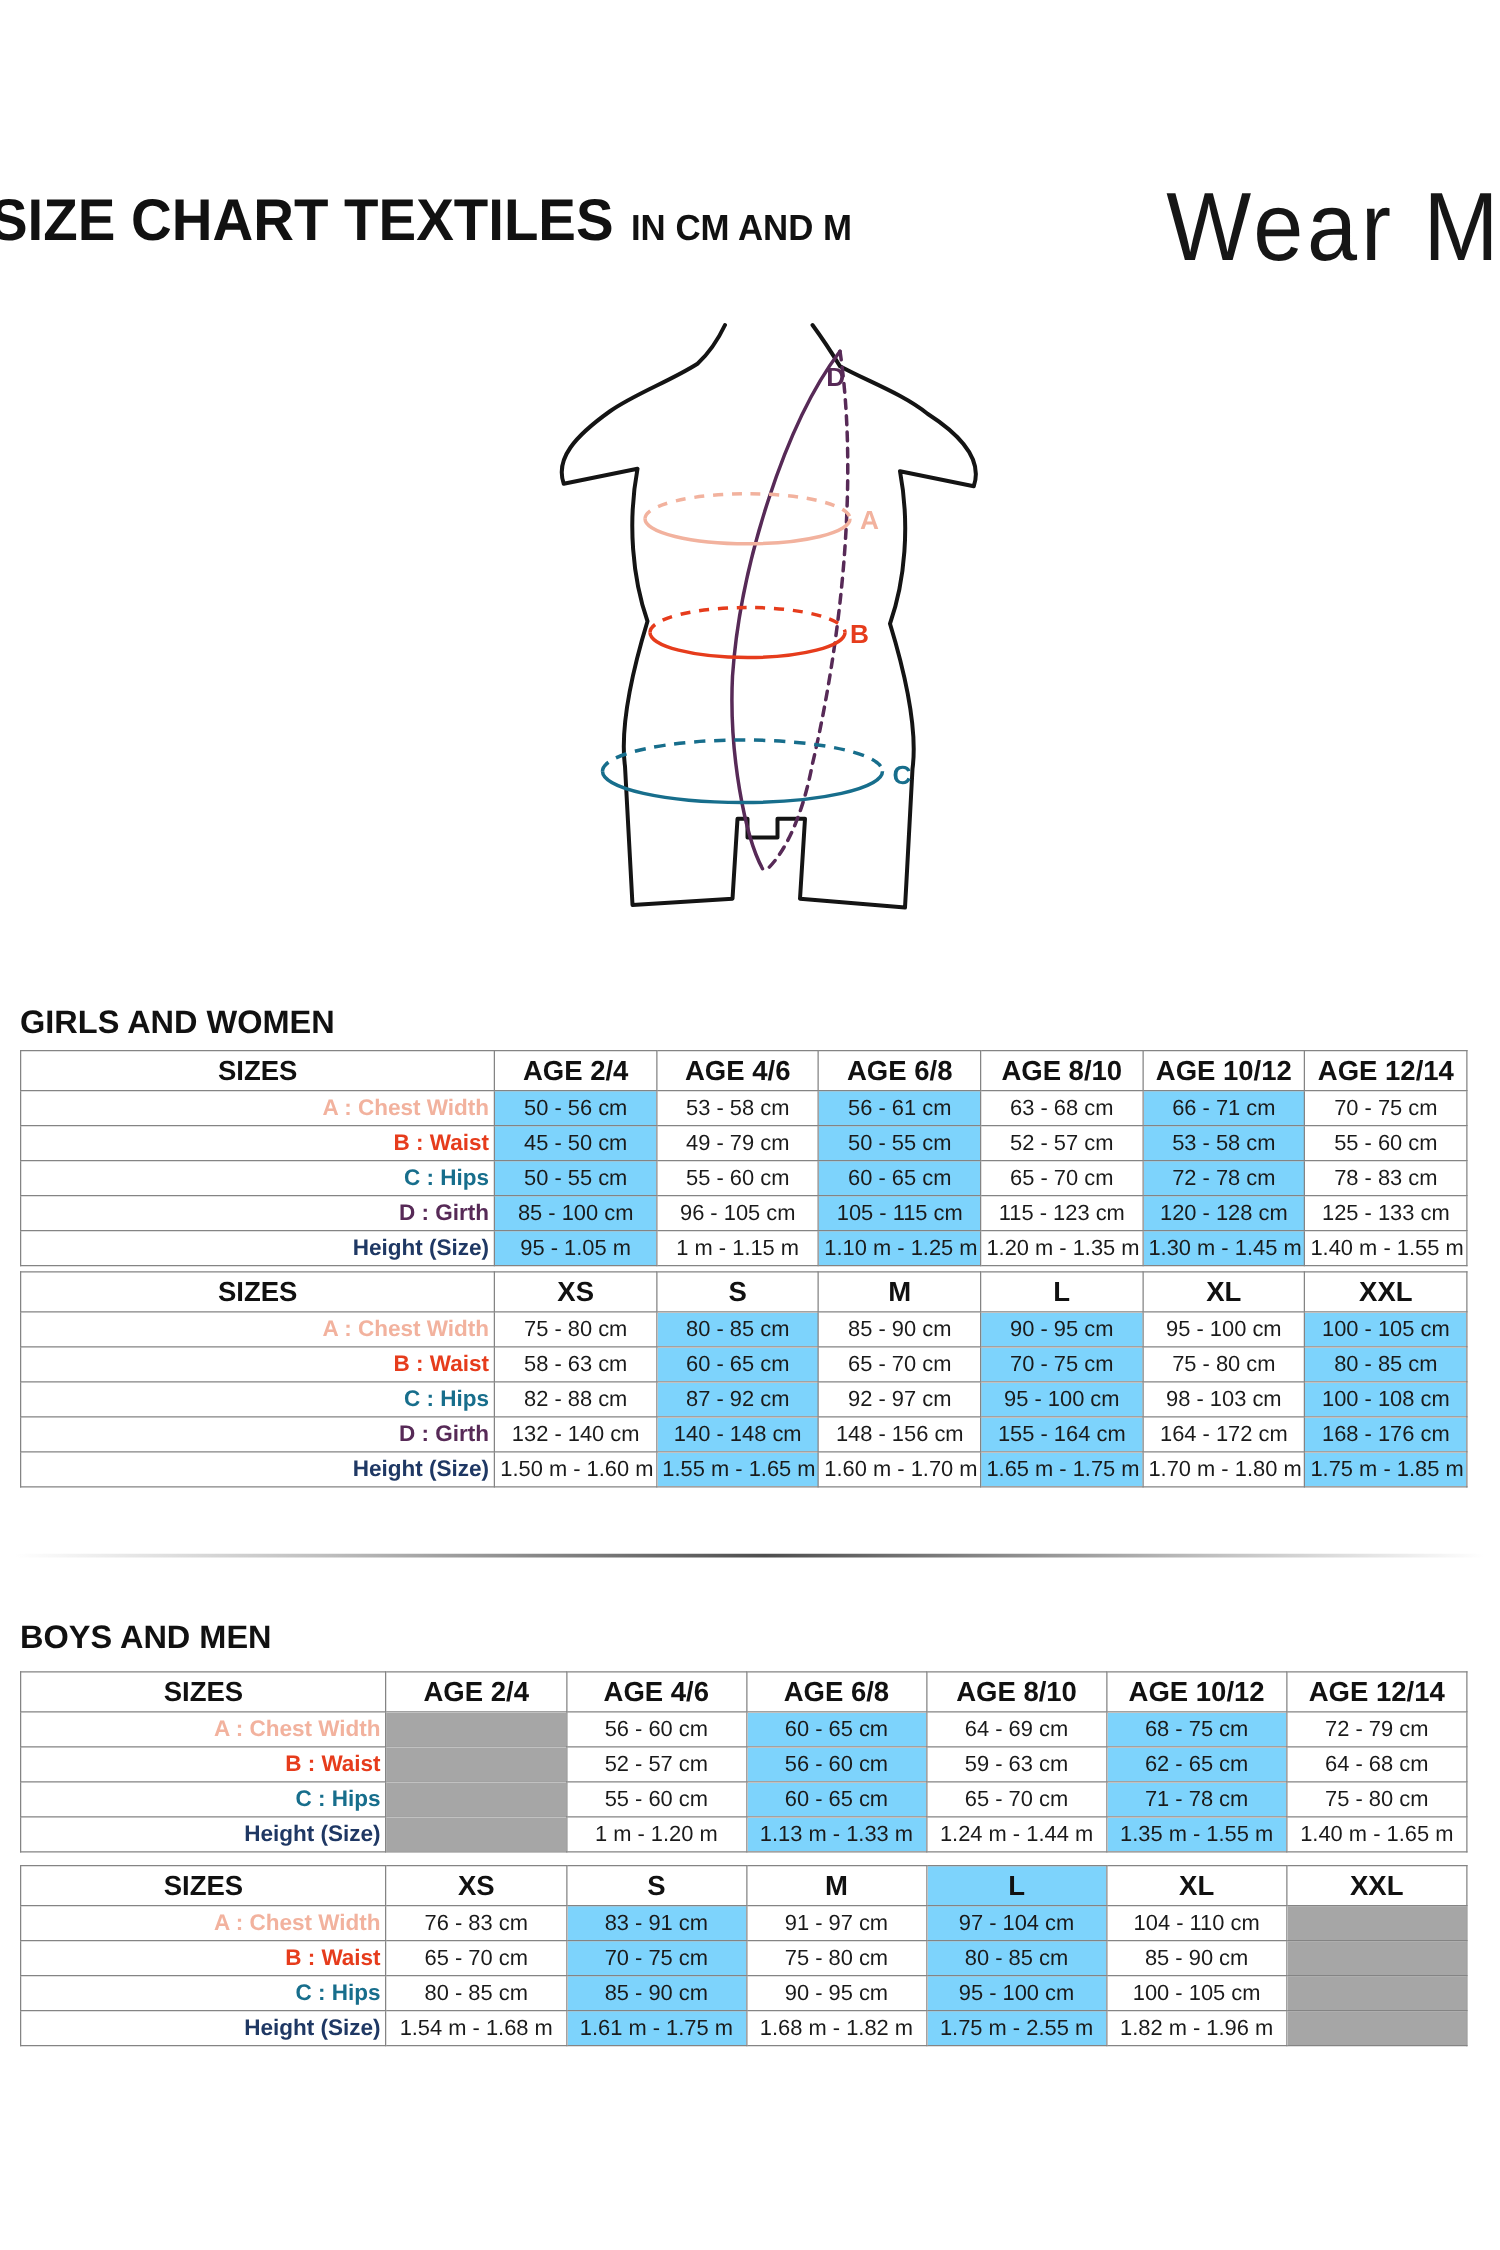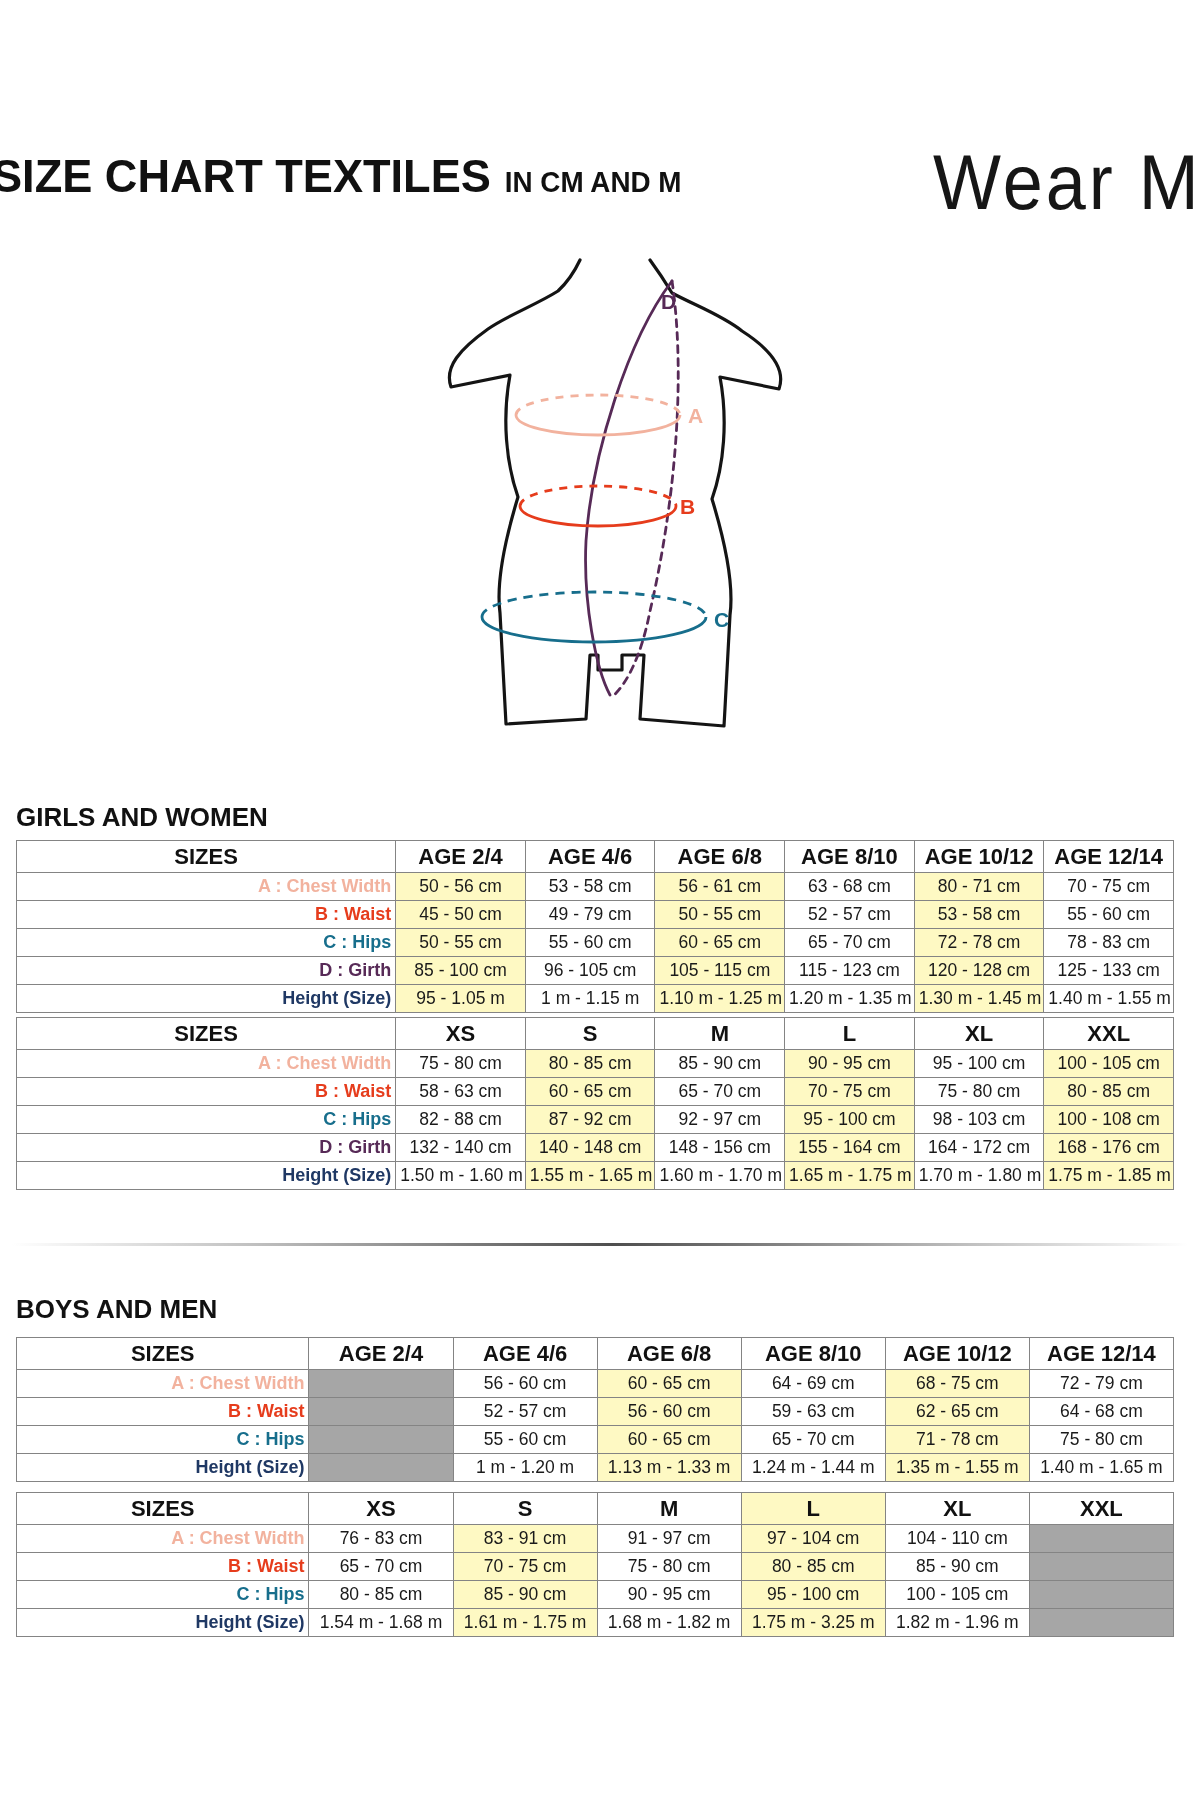--- a/index.html
+++ b/index.html
@@ -31,21 +31,21 @@
   .tbl-wrap{position:absolute;left:16px;}
   #g-table-1{top:840px;} #g-table-2{top:1017px;}
   #b-table-1{top:1337px;} #b-table-2{top:1492px;}
   table.size-table{border-collapse:collapse;table-layout:fixed;width:1158px;font-size:17.5px;background:#fff;}
   .size-table th,.size-table td{border:1px solid #848484;height:27px;padding:0 4px;text-align:center;
       overflow:hidden;white-space:nowrap;color:#1a1a1a;}
   .size-table thead th{height:31px;font-weight:700;font-size:22px;color:#111;}
   .size-table td.row-label{text-align:right;padding-left:9px;font-weight:700;font-size:18px;}
   .size-table.girls th:first-child{width:32%;}
   .size-table.boys  th:first-child{width:24.5%;}
-  .size-table .shade{background:#fef9c3;}
+  .size-table .shade{background:#7dd3fc;}
   .size-table .block{background:#a6a6a6;}
 </style>
 </head>
 <body>
 
 <div id="page">
 
   <div class="title-wrap">
     <span class="title-main">SIZE CHART TEXTILES</span>
     <span class="title-sub">IN CM AND M</span>
@@ -97,21 +97,21 @@
             <th>AGE 12/14</th>
           </tr>
         </thead>
         <tbody>
           <tr>
             <td class="row-label" style="color: rgb(242, 178, 158);">A : Chest Width</td>
             <td class="shade">50 - 56 cm</td>
             <td>53 - 58 cm</td>
             <td class="shade">56 - 61 cm</td>
             <td>63 - 68 cm</td>
-            <td class="shade">80 - 71 cm</td>
+            <td class="shade">66 - 71 cm</td>
             <td>70 - 75 cm</td>
           </tr>
           <tr>
             <td class="row-label" style="color: rgb(230, 60, 28);">B : Waist</td>
             <td class="shade">45 - 50 cm</td>
             <td>49 - 79 cm</td>
             <td class="shade">50 - 55 cm</td>
             <td>52 - 57 cm</td>
             <td class="shade">53 - 58 cm</td>
             <td>55 - 60 cm</td>
@@ -304,21 +304,21 @@
             <td>90 - 95 cm</td>
             <td class="shade">95 - 100 cm</td>
             <td>100 - 105 cm</td>
             <td class="block"></td>
           </tr>
           <tr>
             <td class="row-label" style="color: rgb(31, 56, 100);">Height (Size)</td>
             <td>1.54 m - 1.68 m</td>
             <td class="shade">1.61 m - 1.75 m</td>
             <td>1.68 m - 1.82 m</td>
-            <td class="shade">1.75 m - 3.25 m</td>
+            <td class="shade">1.75 m - 2.55 m</td>
             <td>1.82 m - 1.96 m</td>
             <td class="block"></td>
           </tr>
         </tbody>
       </table>
   </div>
 
 </div>
 
 </body></html>

